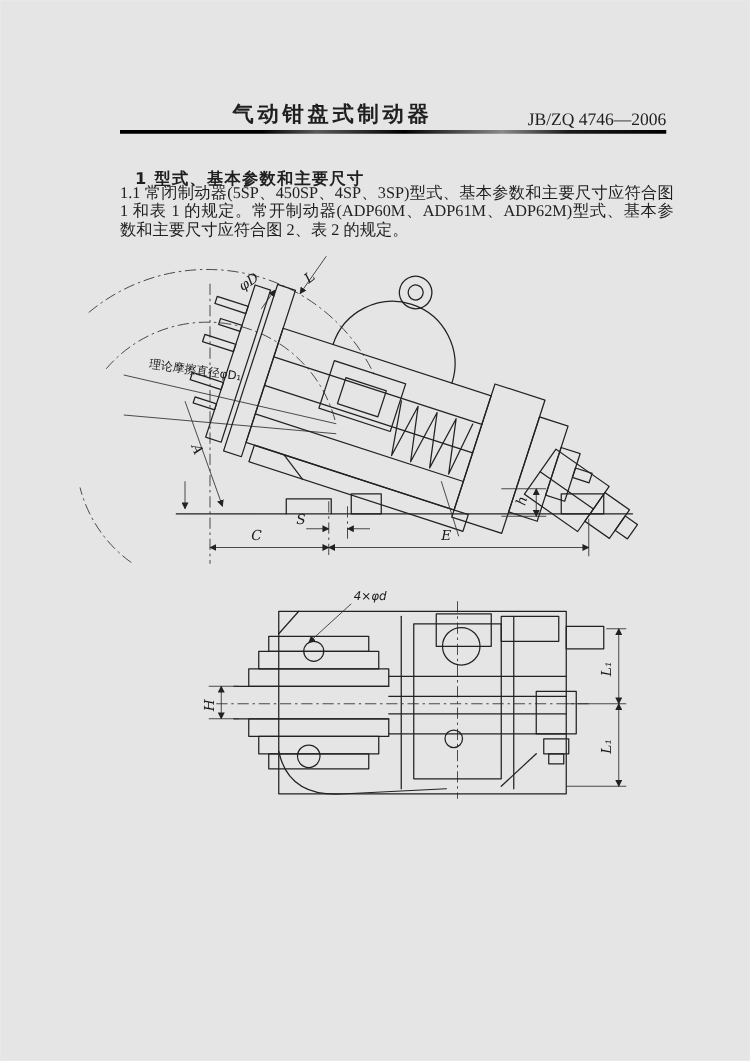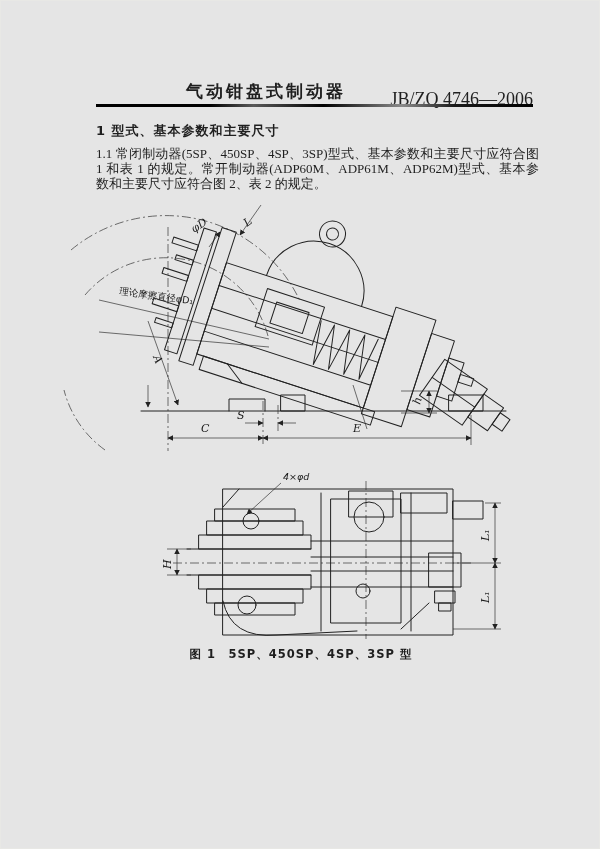--- a/index.html
+++ b/index.html
@@ -9,28 +9,28 @@
     border:1px solid #e8e8e5;
     font-family:"Liberation Serif","DejaVu Serif",serif;color:#1f1f1f;
   }
   .doc-title{
     position:absolute;left:95px;top:79px;width:340px;text-align:center;
     font-family:"DejaVu Sans","Liberation Sans",sans-serif;
     font-weight:bold;font-size:17px;letter-spacing:3px;
   }
   .std-no{
     position:absolute;right:66px;top:88px;
-    font-family:"Liberation Serif","DejaVu Serif",serif;font-size:18px;margin-left:36px;
+    font-family:"Liberation Serif","DejaVu Serif",serif;font-size:14px;margin-left:36px;
   }
   .header-rule{
     position:absolute;left:95px;top:103px;width:437px;height:3px;
     background:linear-gradient(90deg,#000 0%,#000 26%,#5a5a5a 36%,#000 52%,#8a8a8a 70%,#1a1a1a 82%,#000 100%);
   }
   .section-heading{
-    position:absolute;left:95px;top:121px;margin:0;
+    position:absolute;left:95px;top:121px;margin:12px;
     font-family:"DejaVu Sans","Liberation Sans",sans-serif;
     font-weight:bold;font-size:13px;letter-spacing:1px;
   }
   .para{
     position:absolute;left:95px;top:145px;width:443px;margin:0;
     font-size:13px;line-height:15px;text-align:justify;
     font-family:"Liberation Serif","DejaVu Serif",serif;
   }
   .figure-svg{position:absolute;left:60px;top:198px;}
   .caption{
@@ -191,15 +191,14 @@
       <line class="thin" x1="484" y1="502" x2="500" y2="502"></line>
       <line class="thin" x1="452" y1="562" x2="500" y2="562"></line>
       <line class="thin" x1="452" y1="628" x2="500" y2="628"></line>
       <line class="thin" x1="494" y1="502" x2="494" y2="562" marker-start="url(#ar)" marker-end="url(#ar)"></line>
       <line class="thin" x1="494" y1="562" x2="494" y2="628" marker-start="url(#ar)" marker-end="url(#ar)"></line>
       <text class="dimtxt" x="488" y="540" transform="rotate(-90 488 540)">L₁</text>
       <text class="dimtxt" x="488" y="602" transform="rotate(-90 488 602)">L₁</text>
     </g>
   </svg>
 
-  <p class="caption">图 1　5SP、450SP、4SP、3SP 型</p>
 
 </div>
 
 </body></html>

